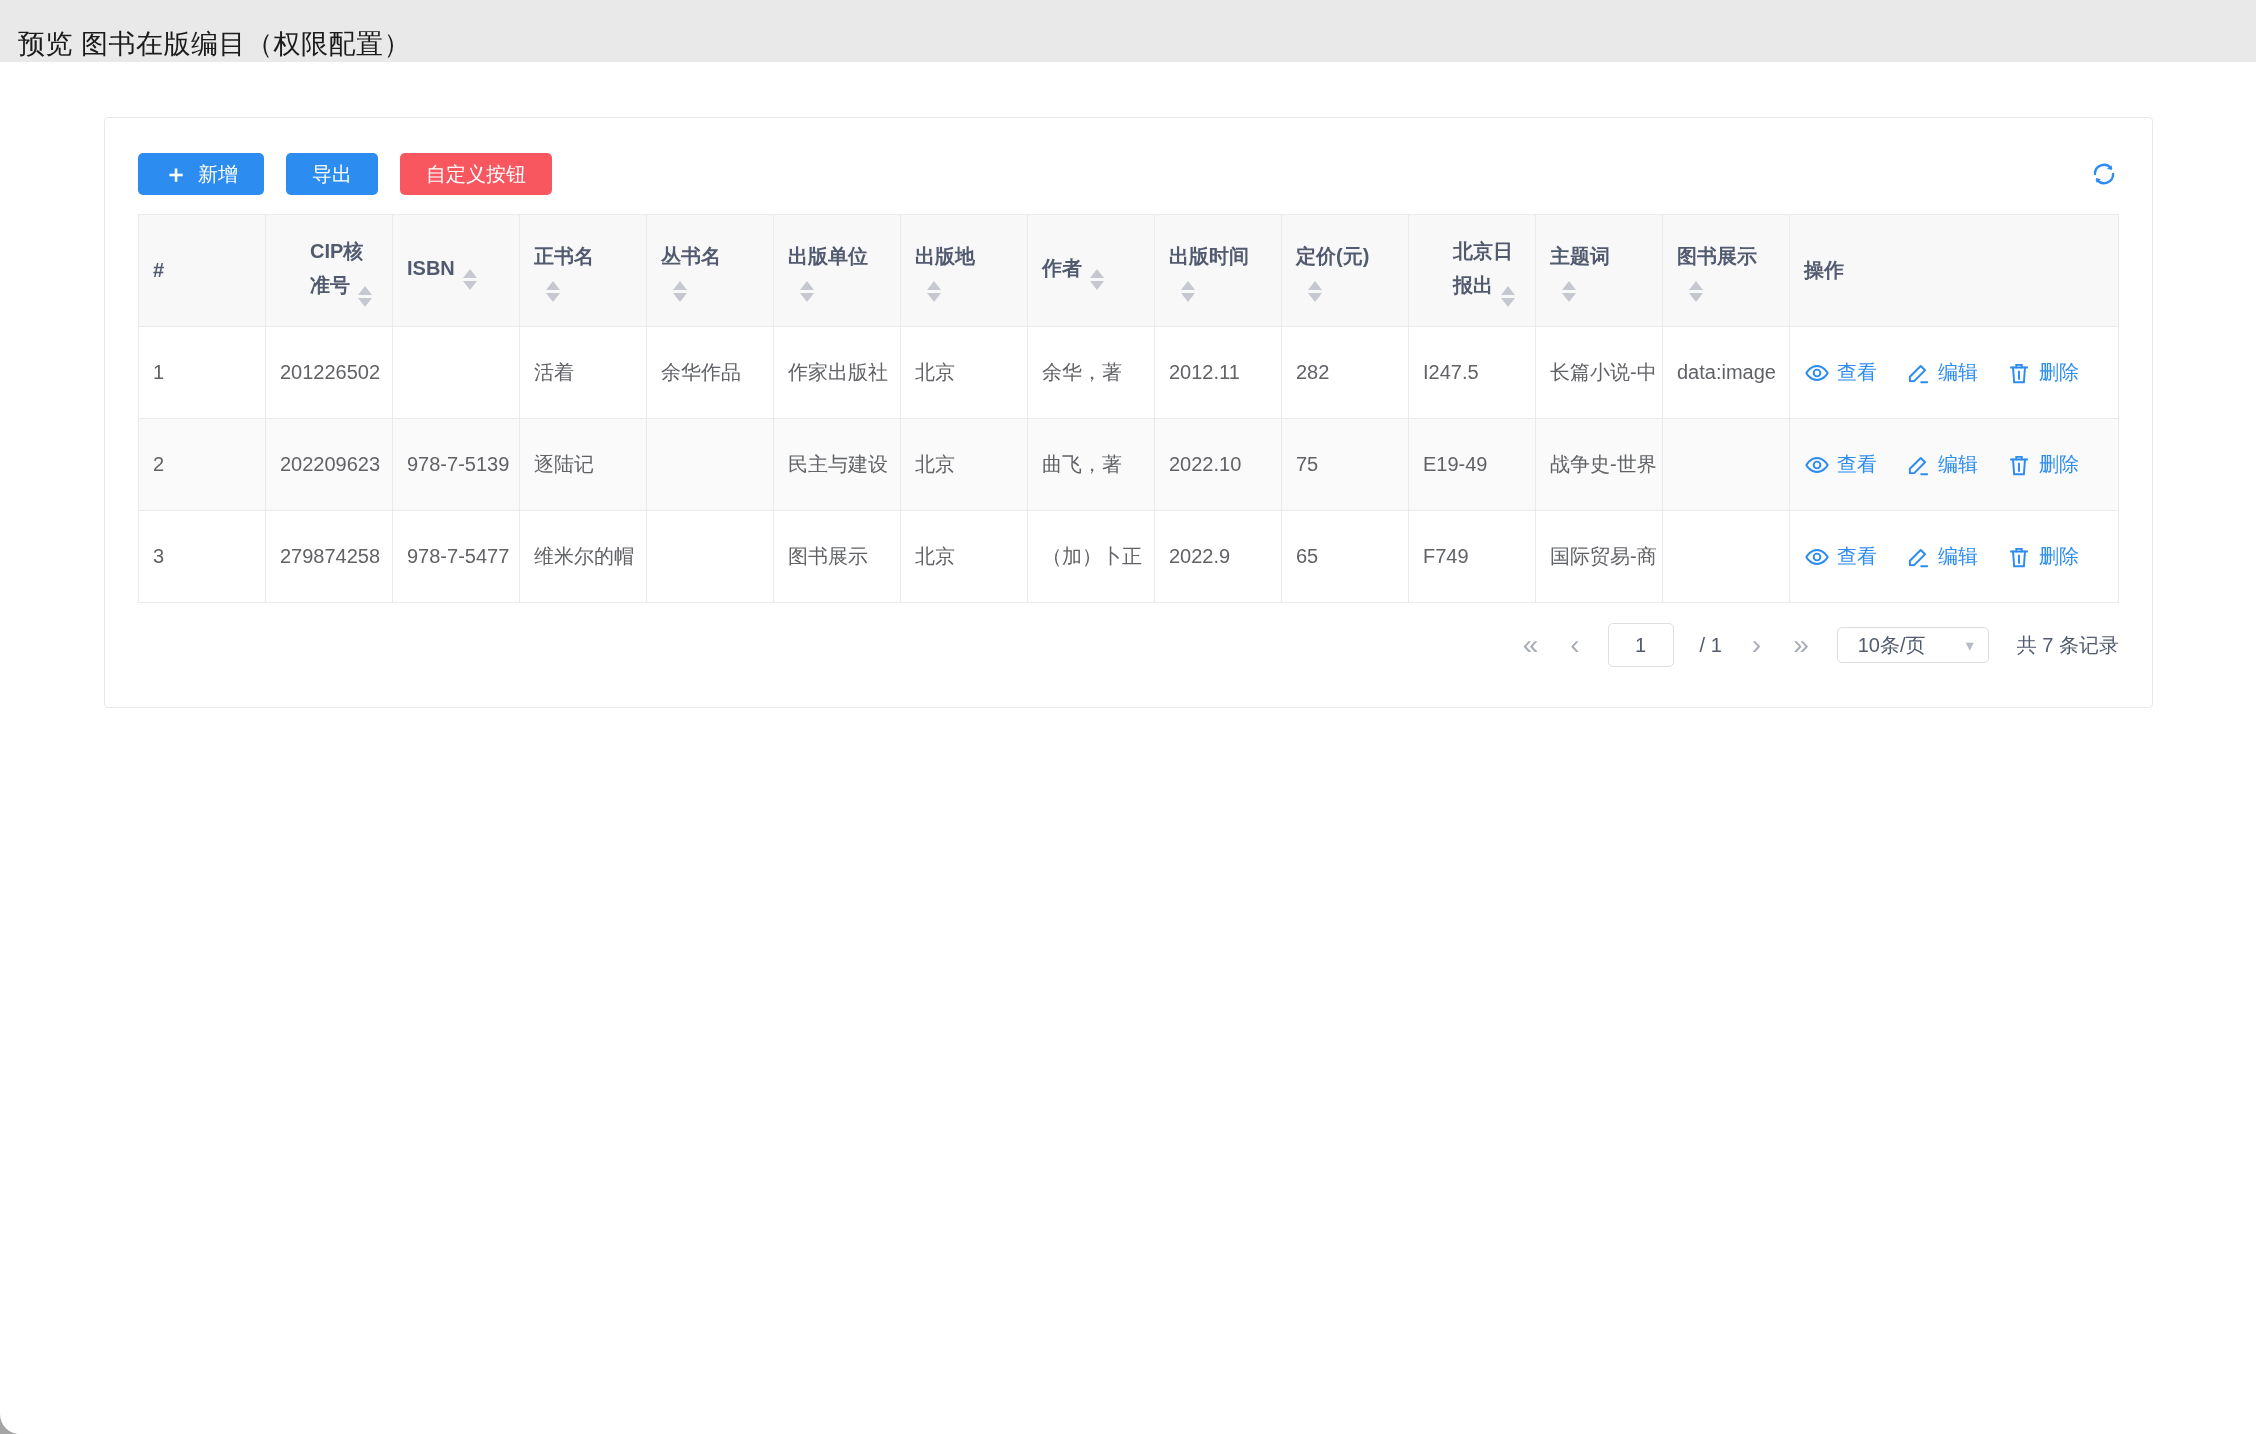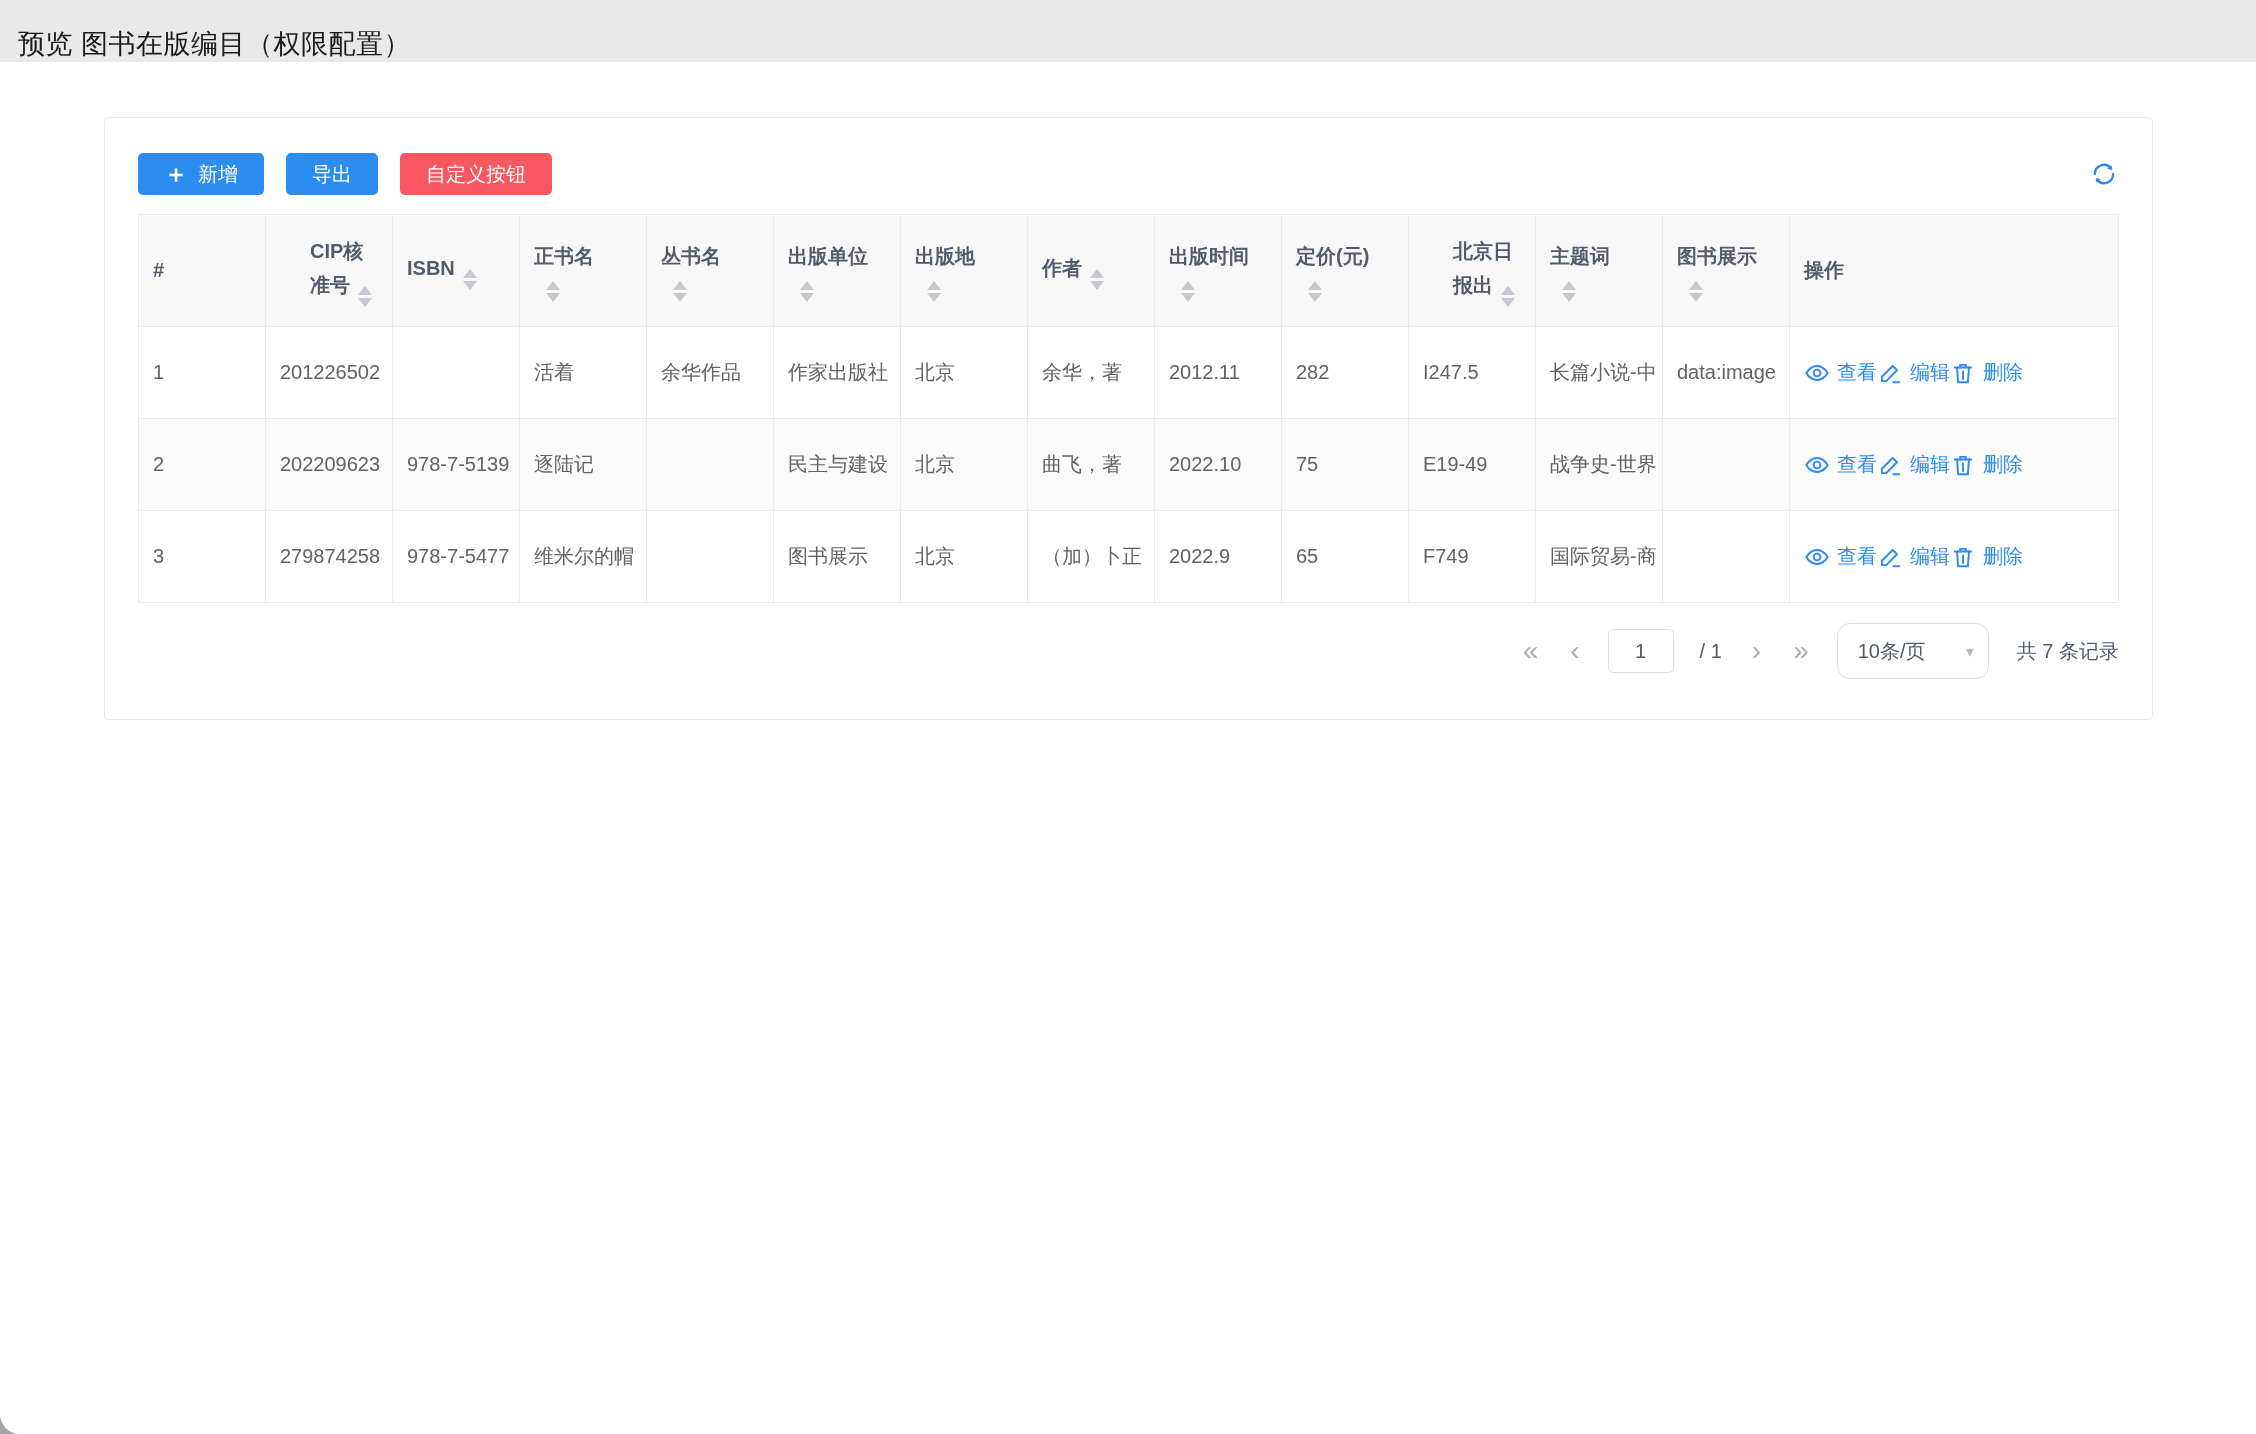--- a/index.html
+++ b/index.html
@@ -110,21 +110,21 @@
     flex-direction: column;
     gap: 3px;
     margin-left: 8px;
     vertical-align: -3px;
   }
   .caret i { width: 0; height: 0; border-left: 7px solid transparent; border-right: 7px solid transparent; }
   .caret .up   { border-bottom: 9px solid #c5c8ce; }
   .caret .down { border-top:    9px solid #c5c8ce; }
   .caret.below { display: flex; margin: 8px 0 0 12px; }
   
-  .actions { display: flex; align-items: flex-end; }
+  .actions { display: flex; align-items: flex-end; gap: 28px; }
   .act {
     display: inline-flex; align-items: center; gap: 7px;
     color: #2d8cf0; cursor: pointer; white-space: nowrap;
   }
   .act svg { display: block; }
   
   .pager {
     margin-top: 20px;
     display: flex;
     justify-content: flex-end;
@@ -147,23 +147,23 @@
     border: 1px solid #dcdee2;
     border-radius: 5px;
     text-align: center;
     font-size: 20px;
     font-family: inherit;
     color: #515a6e;
     outline: none;
   }
   .pg-of { color: #515a6e; }
   .pg-select {
-    width: 152px; height: 56px;
+    width: 152px; height: 36px;
     border: 1px solid #dcdee2;
-    border-radius: 13px;
+    border-radius: 5px;
     display: inline-flex;
     align-items: center;
     justify-content: space-between;
     padding: 0 14px 0 20px;
     cursor: pointer;
     color: #515a6e;
   }
   .pg-select .dd { color: #b6bac2; font-size: 16px; }
   .pg-total { margin-left: 2px; color: #515a6e; }
   

